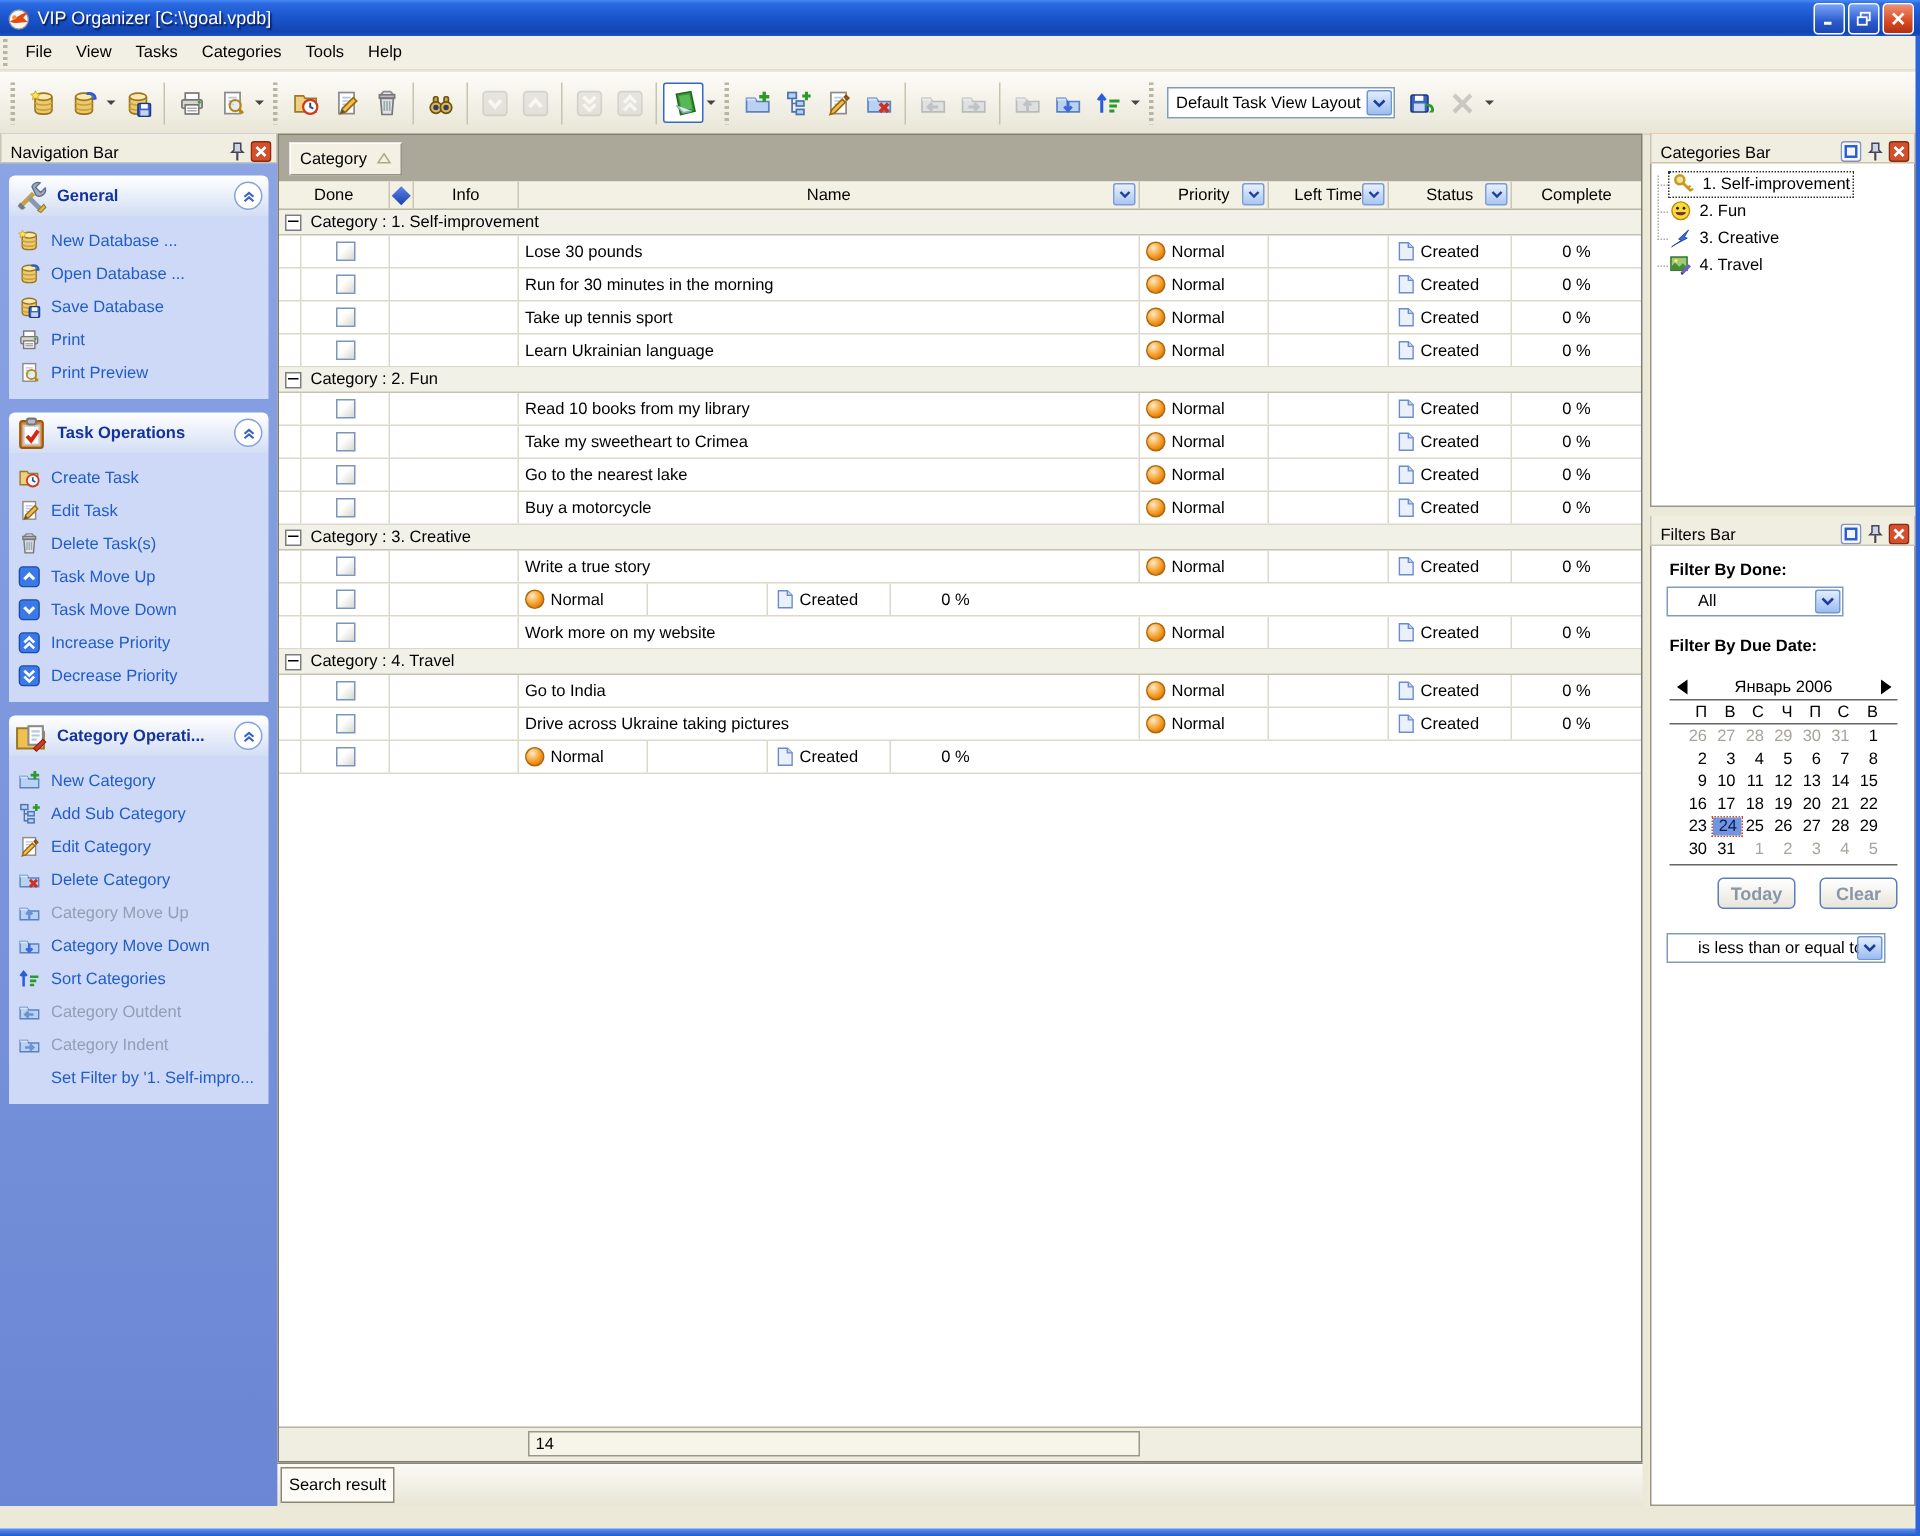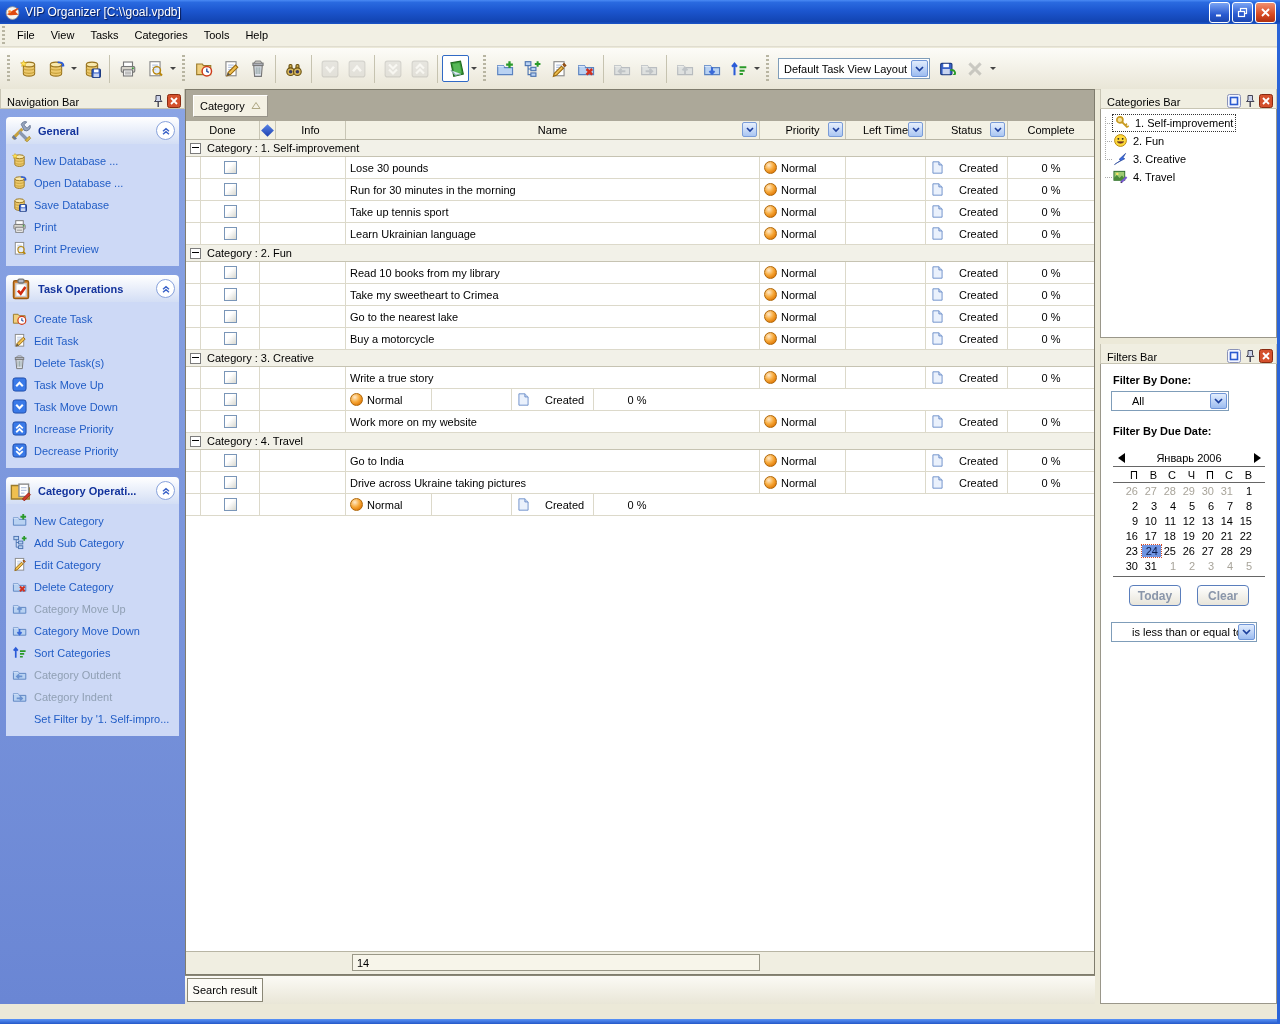--- a/index.html
+++ b/index.html
@@ -75,21 +75,21 @@
   .c-pri{width:86px}.c-left{width:80px}.c-status{width:82px}.c-comp{width:86px;border-right:none}
   .grid-body{flex:1;overflow:hidden;background:#fff;}
   .group-row{height:17px;background:#f2f1e8;border-bottom:1px solid #c6c3b2;
     display:flex;align-items:center;padding-left:4px;gap:6px;box-sizing:border-box;}
   .minusbox{width:9px;height:9px;border:1px solid #7c7c7c;background:#fff;position:relative;flex:0 0 auto;}
   .minusbox::after{content:"";position:absolute;left:1px;right:1px;top:3px;height:1px;background:#000;}
   .task-row{height:22px;display:flex;border-bottom:1px solid #dcd9ca;box-sizing:border-box;}
   .td{border-right:1px solid #dcd9ca;display:flex;align-items:center;box-sizing:border-box;}
   .b-indent{width:15px}.b-done{width:59px;justify-content:center}.b-info{width:86px}
   .b-name{flex:1;padding-left:4px}.b-pri{width:86px;padding-left:4px;gap:4px}
-  .b-left{width:80px}.b-status{width:82px;padding-left:6px;gap:16px}
+  .b-left{width:80px}.b-status{width:82px;padding-left:6px;gap:4px}
   .b-comp{width:86px;justify-content:center;border-right:none}
   .checkbox{width:13px;height:13px;border:1px solid #7a96b8;
     background:linear-gradient(135deg,#fff 40%,#d8d8d0);box-sizing:border-box;}
   .ball{width:13px;height:13px;border-radius:50%;border:1px solid #b06708;box-sizing:border-box;
     background:radial-gradient(circle at 35% 30%,#ffe9c8,#f7a93a 45%,#e07908 80%);}
   .grid-footer{height:22px;background:#f0eee1;border-top:1px solid #b8b5a4;position:relative;flex:0 0 auto;}
   .count-box{position:absolute;left:166px;top:2px;width:408px;height:17px;background:#f7f5ea;
     border:1px solid #9a9888;display:flex;align-items:center;padding-left:4px;box-sizing:border-box;}
   .tabband{position:absolute;left:185px;top:975px;width:910px;height:29px;
     background:linear-gradient(180deg,#fbfaf5,#e9e6d7);border-top:1px solid #8a8776;box-sizing:border-box;}
@@ -118,21 +118,21 @@
   .arr-l{border:5px solid transparent;border-right:7px solid #000;border-left:none;}
   .arr-r{border:5px solid transparent;border-left:7px solid #000;border-right:none;}
   .cal-mon{flex:1;text-align:center;}
   .cal-days{display:flex;border-bottom:1px solid #666;height:15px;align-items:center;padding-left:10px;}
   .cal-days span{width:19px;text-align:right;padding-right:4px;box-sizing:border-box;}
   .cal-week{display:flex;height:15px;align-items:center;padding-left:10px;}
   .cal-cell{width:19px;text-align:right;padding-right:4px;box-sizing:border-box;}
   .cal-cell.muted{color:#a8a49a;}
   .cal-cell.selected{background:#7095e2;color:#0c1c4c;outline:1px dotted #d04a2a;padding-right:3px;}
   .cal-line{border-top:1px solid #666;margin-top:3px;}
-  .cal-btns{display:flex;justify-content:center;gap:16px;margin-top:8px;}
+  .cal-btns{display:flex;justify-content:flex-end;gap:16px;margin-top:8px;}
   .xp-btn{width:52px;height:21px;border:1px solid #5a7ebc;border-radius:4px;
     background:linear-gradient(180deg,#fff,#e8e5da);color:#8a96aa;font-weight:bold;font-size:12px;
     display:flex;align-items:center;justify-content:center;box-sizing:border-box;}
   
   .bottomband{position:absolute;left:0;top:1004px;width:1280px;height:15px;background:#ece9d8;}
   .winborder-bottom{position:absolute;left:0;top:1019px;width:1280px;height:5px;
     background:linear-gradient(180deg,#5a94f8,#2458c8);}
   .winborder-right{position:absolute;left:1277px;top:24px;width:3px;height:1000px;background:#2a64d8;}
   .diamond{width:9px;height:9px;background:linear-gradient(135deg,#5a86e8,#1c3fae);transform:rotate(45deg);}
 </style>

